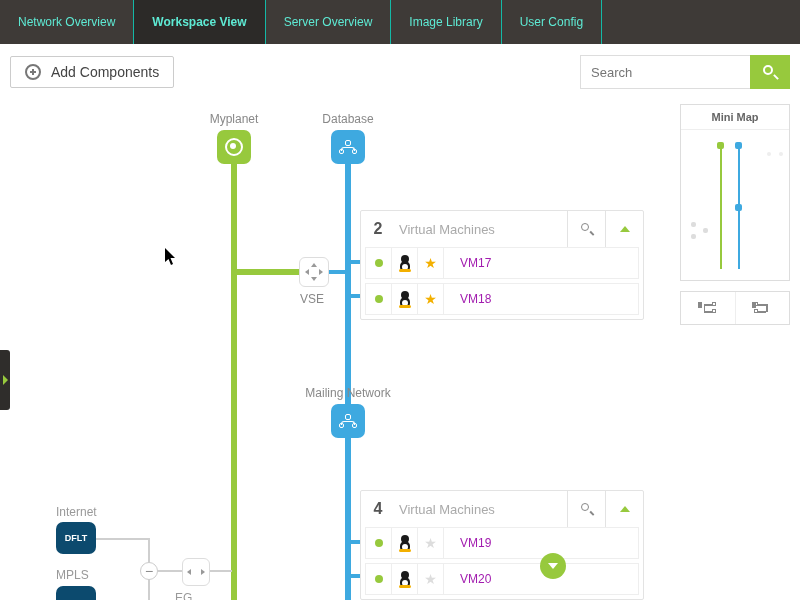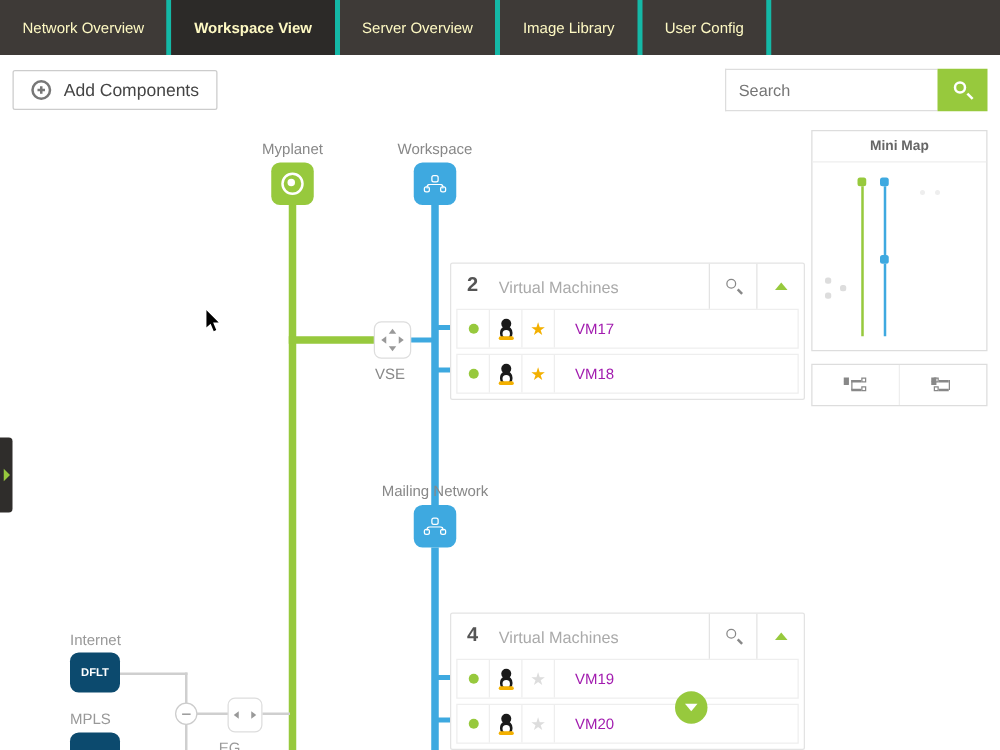--- a/index.html
+++ b/index.html
@@ -1,20 +1,20 @@
 <!DOCTYPE html>
 <html><head>
 <meta charset="utf-8">
 <style>
 * { box-sizing: border-box; margin: 0; padding: 0; }
 html, body { width: 800px; height: 600px; font-family: Arial, Helvetica, sans-serif; background: #fff; overflow: hidden; }
 
 
 .topnav { display: flex; height: 44px; background: #3e3a37; }
-.tab { flex: 0 0 auto; padding: 1px 18px; display: flex; align-items: center; font-size: 12px; color: #fef9c3; border-right: 4px solid #14b8a6; cursor: pointer; }
+.tab { flex: 0 0 auto; padding: 1px 18px; display: flex; align-items: center; font-size: 12px; color: #5eead4; border-right: 1px solid #14b8a6; cursor: pointer; }
 .tab.active { background: #2c2a28; font-weight: bold; }
 .topnav-fill { flex: 1; }
 
 
 .toolbar { display: flex; align-items: center; gap: 10px; padding: 11px 10px; }
 .add-btn { display: inline-flex; align-items: center; gap: 10px; border: 1px solid #ccc; background: #fff; padding: 7px 14px; border-radius: 2px; font-size: 14px; color: #444; cursor: pointer; }
 .plus-circle { width: 16px; height: 16px; border: 2px solid #777; border-radius: 50%; position: relative; }
 .plus-circle::before, .plus-circle::after { content: ""; position: absolute; background: #777; }
 .plus-circle::before { left: 3px; right: 3px; top: 50%; height: 2px; transform: translateY(-50%); }
 .plus-circle::after  { top: 3px; bottom: 3px; left: 50%; width: 2px; transform: translateX(-50%); }
@@ -82,21 +82,21 @@
 .tux .belly{ position:absolute;bottom:1px;left:4px;width:6px;height:6px;background:#fff;border-radius:50%; }
 .tux .feet{ position:absolute;bottom:-1px;left:1px;width:12px;height:3px;background:#f3b000;border-radius:2px; }
 .star { color:#f3b000; font-size:14px; line-height:1; }
 .star.empty { color:#ddd; }
 
 
 .net-label { position:absolute; font-size:12px;color:#999; }
 .plusminus { position:absolute;width:18px;height:18px;border:1px solid #ccc;border-radius:50%;background:#fff;display:flex;align-items:center;justify-content:center;color:#888;font-size:14px;line-height:1; }
 
 
-.rightcol { position:absolute;right:10px;top:14px;width:141px; }
+.rightcol { position:absolute;right:10px;top:14px;width:110px; }
 .card { border:1px solid #ddd;background:#fff;margin-bottom:10px; }
 .card-title { text-align:center;font-size:11px;font-weight:bold;color:#666;padding:6px 0;border-bottom:1px solid #eee; }
 .minimap-body { height:150px;position:relative; }
 .mm-line { position:absolute;width:2px;background:#97c93d; }
 .mm-line.blue{background:#3ea9e0;}
 .mm-sq { position:absolute;width:7px;height:7px;border-radius:2px; }
 .tool-row{display:flex;}
 .tool-btn{flex:1;height:32px;display:flex;align-items:center;justify-content:center;border-right:1px solid #eee;cursor:pointer;}
 .tool-btn:last-child{border-right:none;}
 .export-btn{display:flex;align-items:center;justify-content:center;gap:10px;height:36px;font-size:13px;color:#555;cursor:pointer;}
@@ -146,21 +146,21 @@
 
 <div class="canvas">
 
   <div class="sidetab"></div>
 
   <div class="node-label" style="left:234px;top:22px;">Myplanet</div>
   <div class="node-box green-node" style="left:234px;top:40px;">
     <span class="globe-icon"></span>
   </div>
 
-  <div class="node-label" style="left:348px;top:22px;">Workspace</div>
+  <div class="node-label" style="left:348px;top:22px;">Database</div>
   <div class="node-box blue-node" style="left:348px;top:40px;">
     <span class="tree-icon">
         <span class="t1"></span>
         <span class="ln"></span>
         <span class="t2"></span>
         <span class="t3"></span>
       </span>
   </div>
 
   <div class="line" style="left:231px;top:74px;width:6px;height:440px;"></div>

